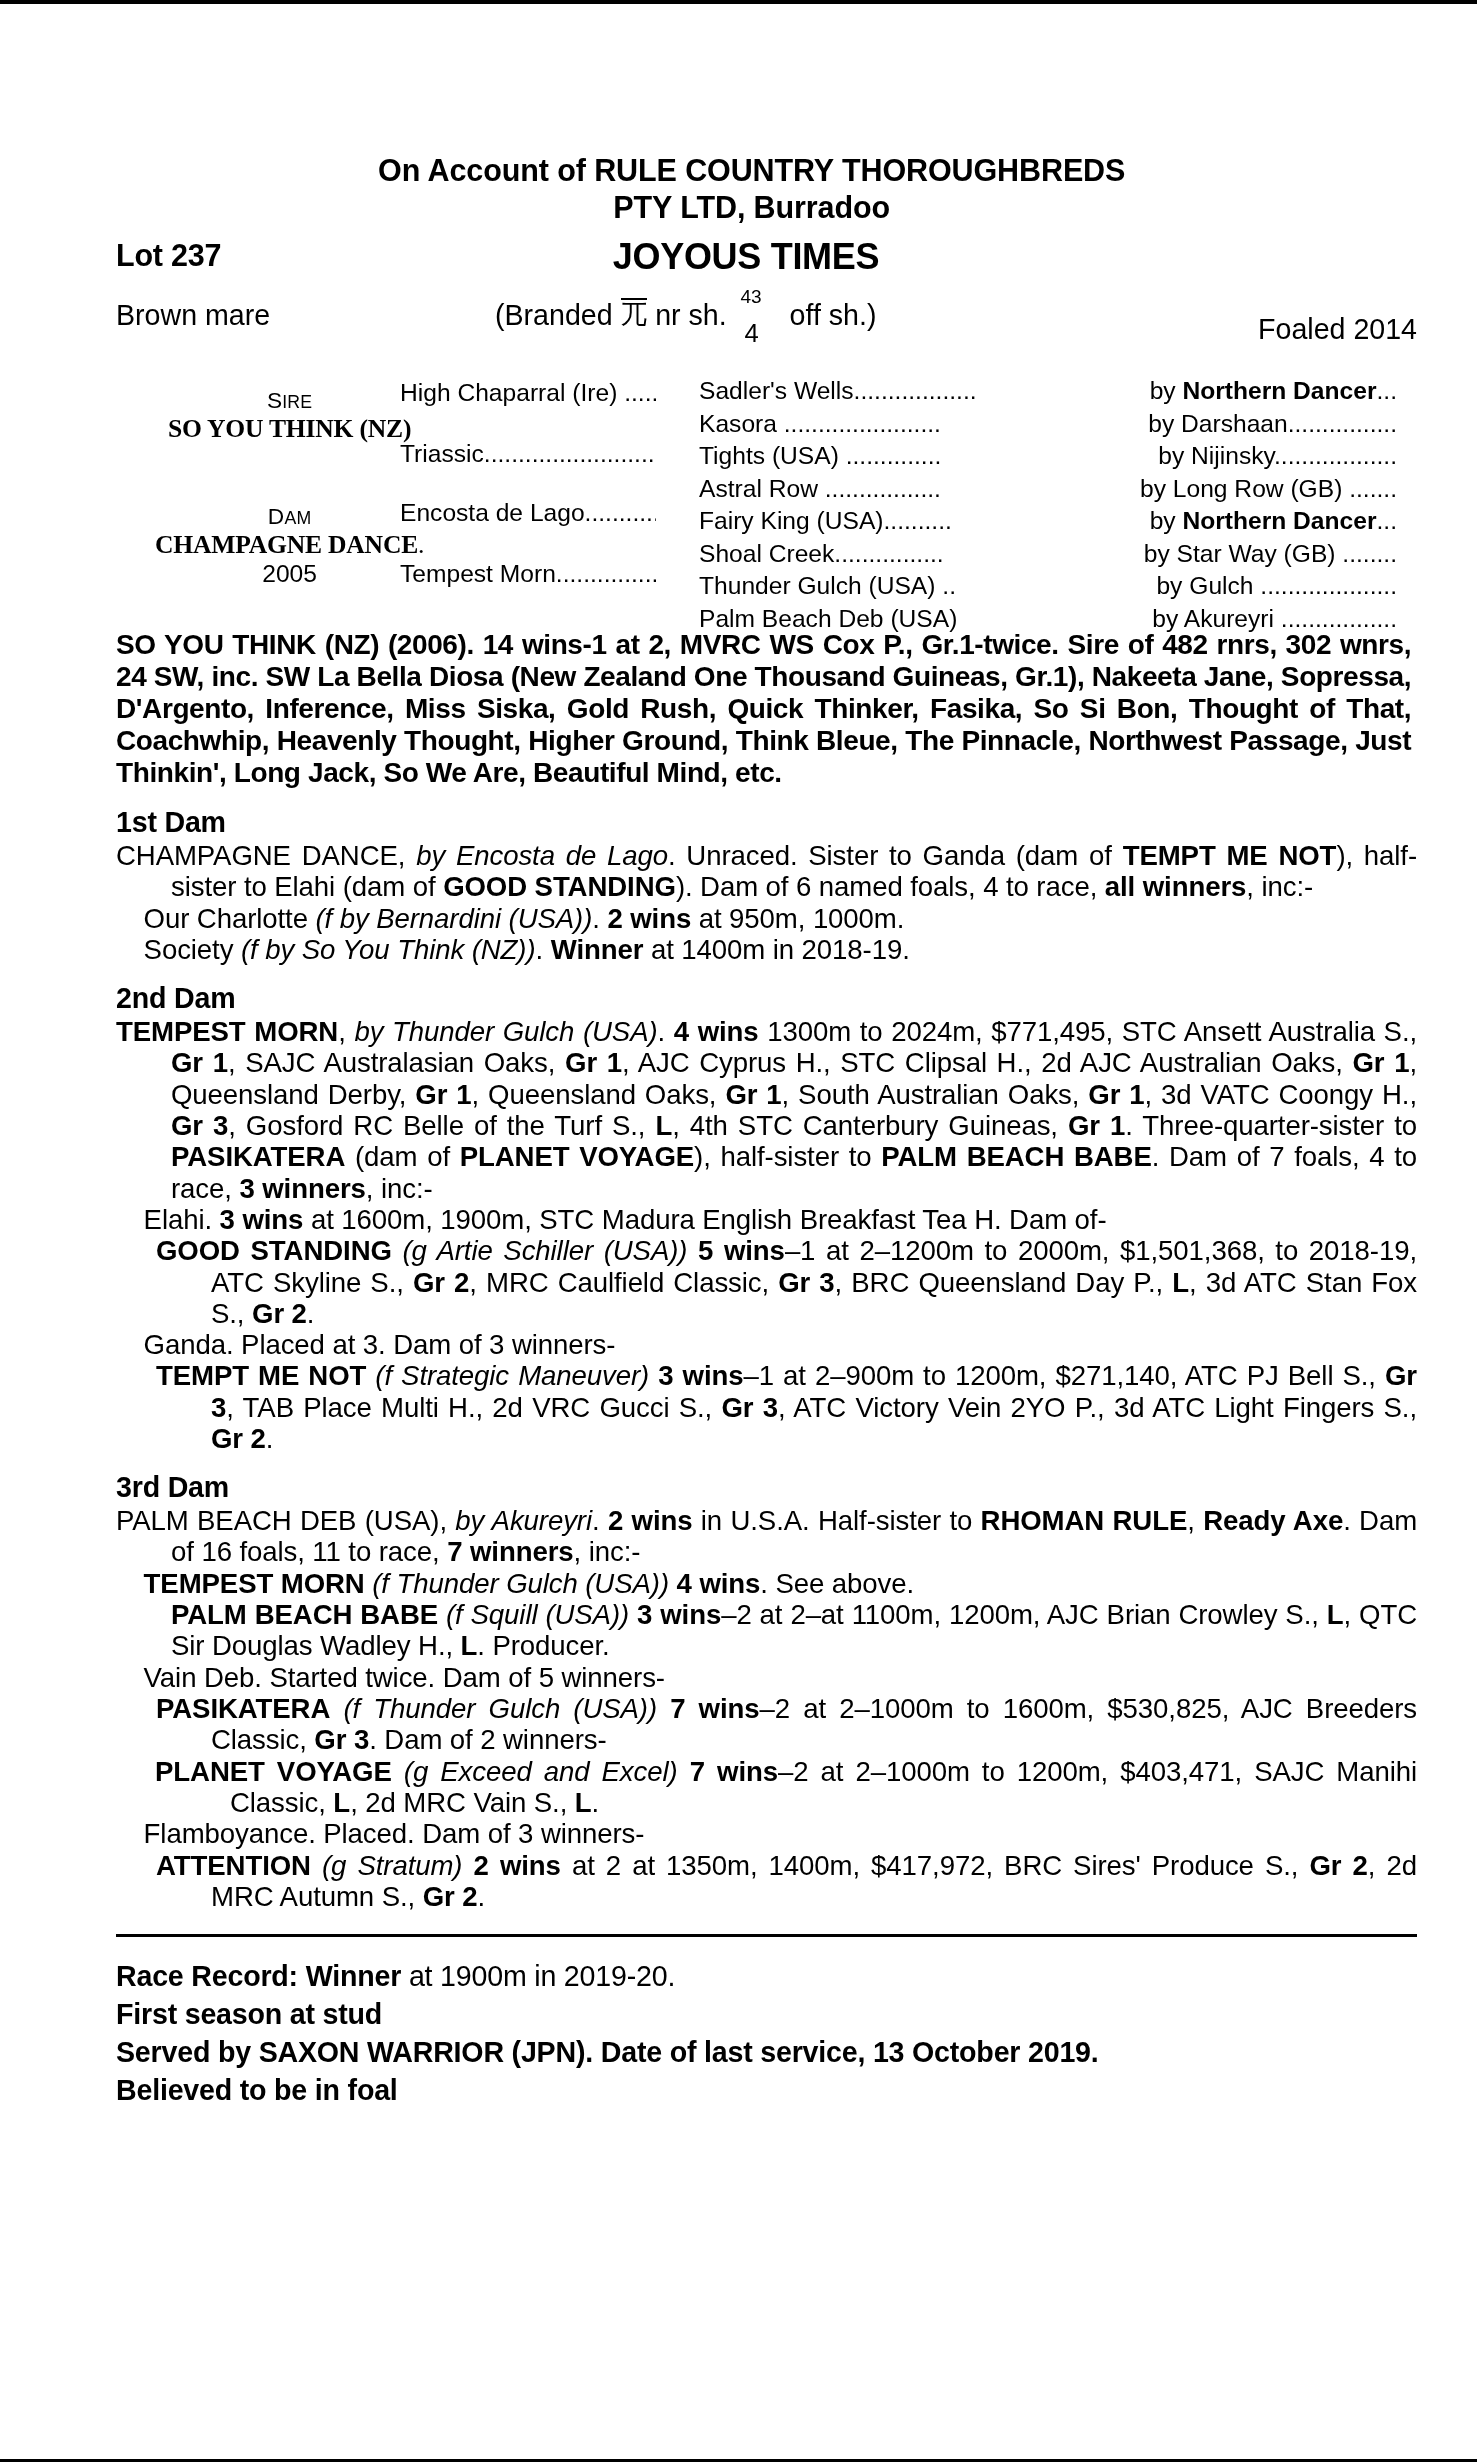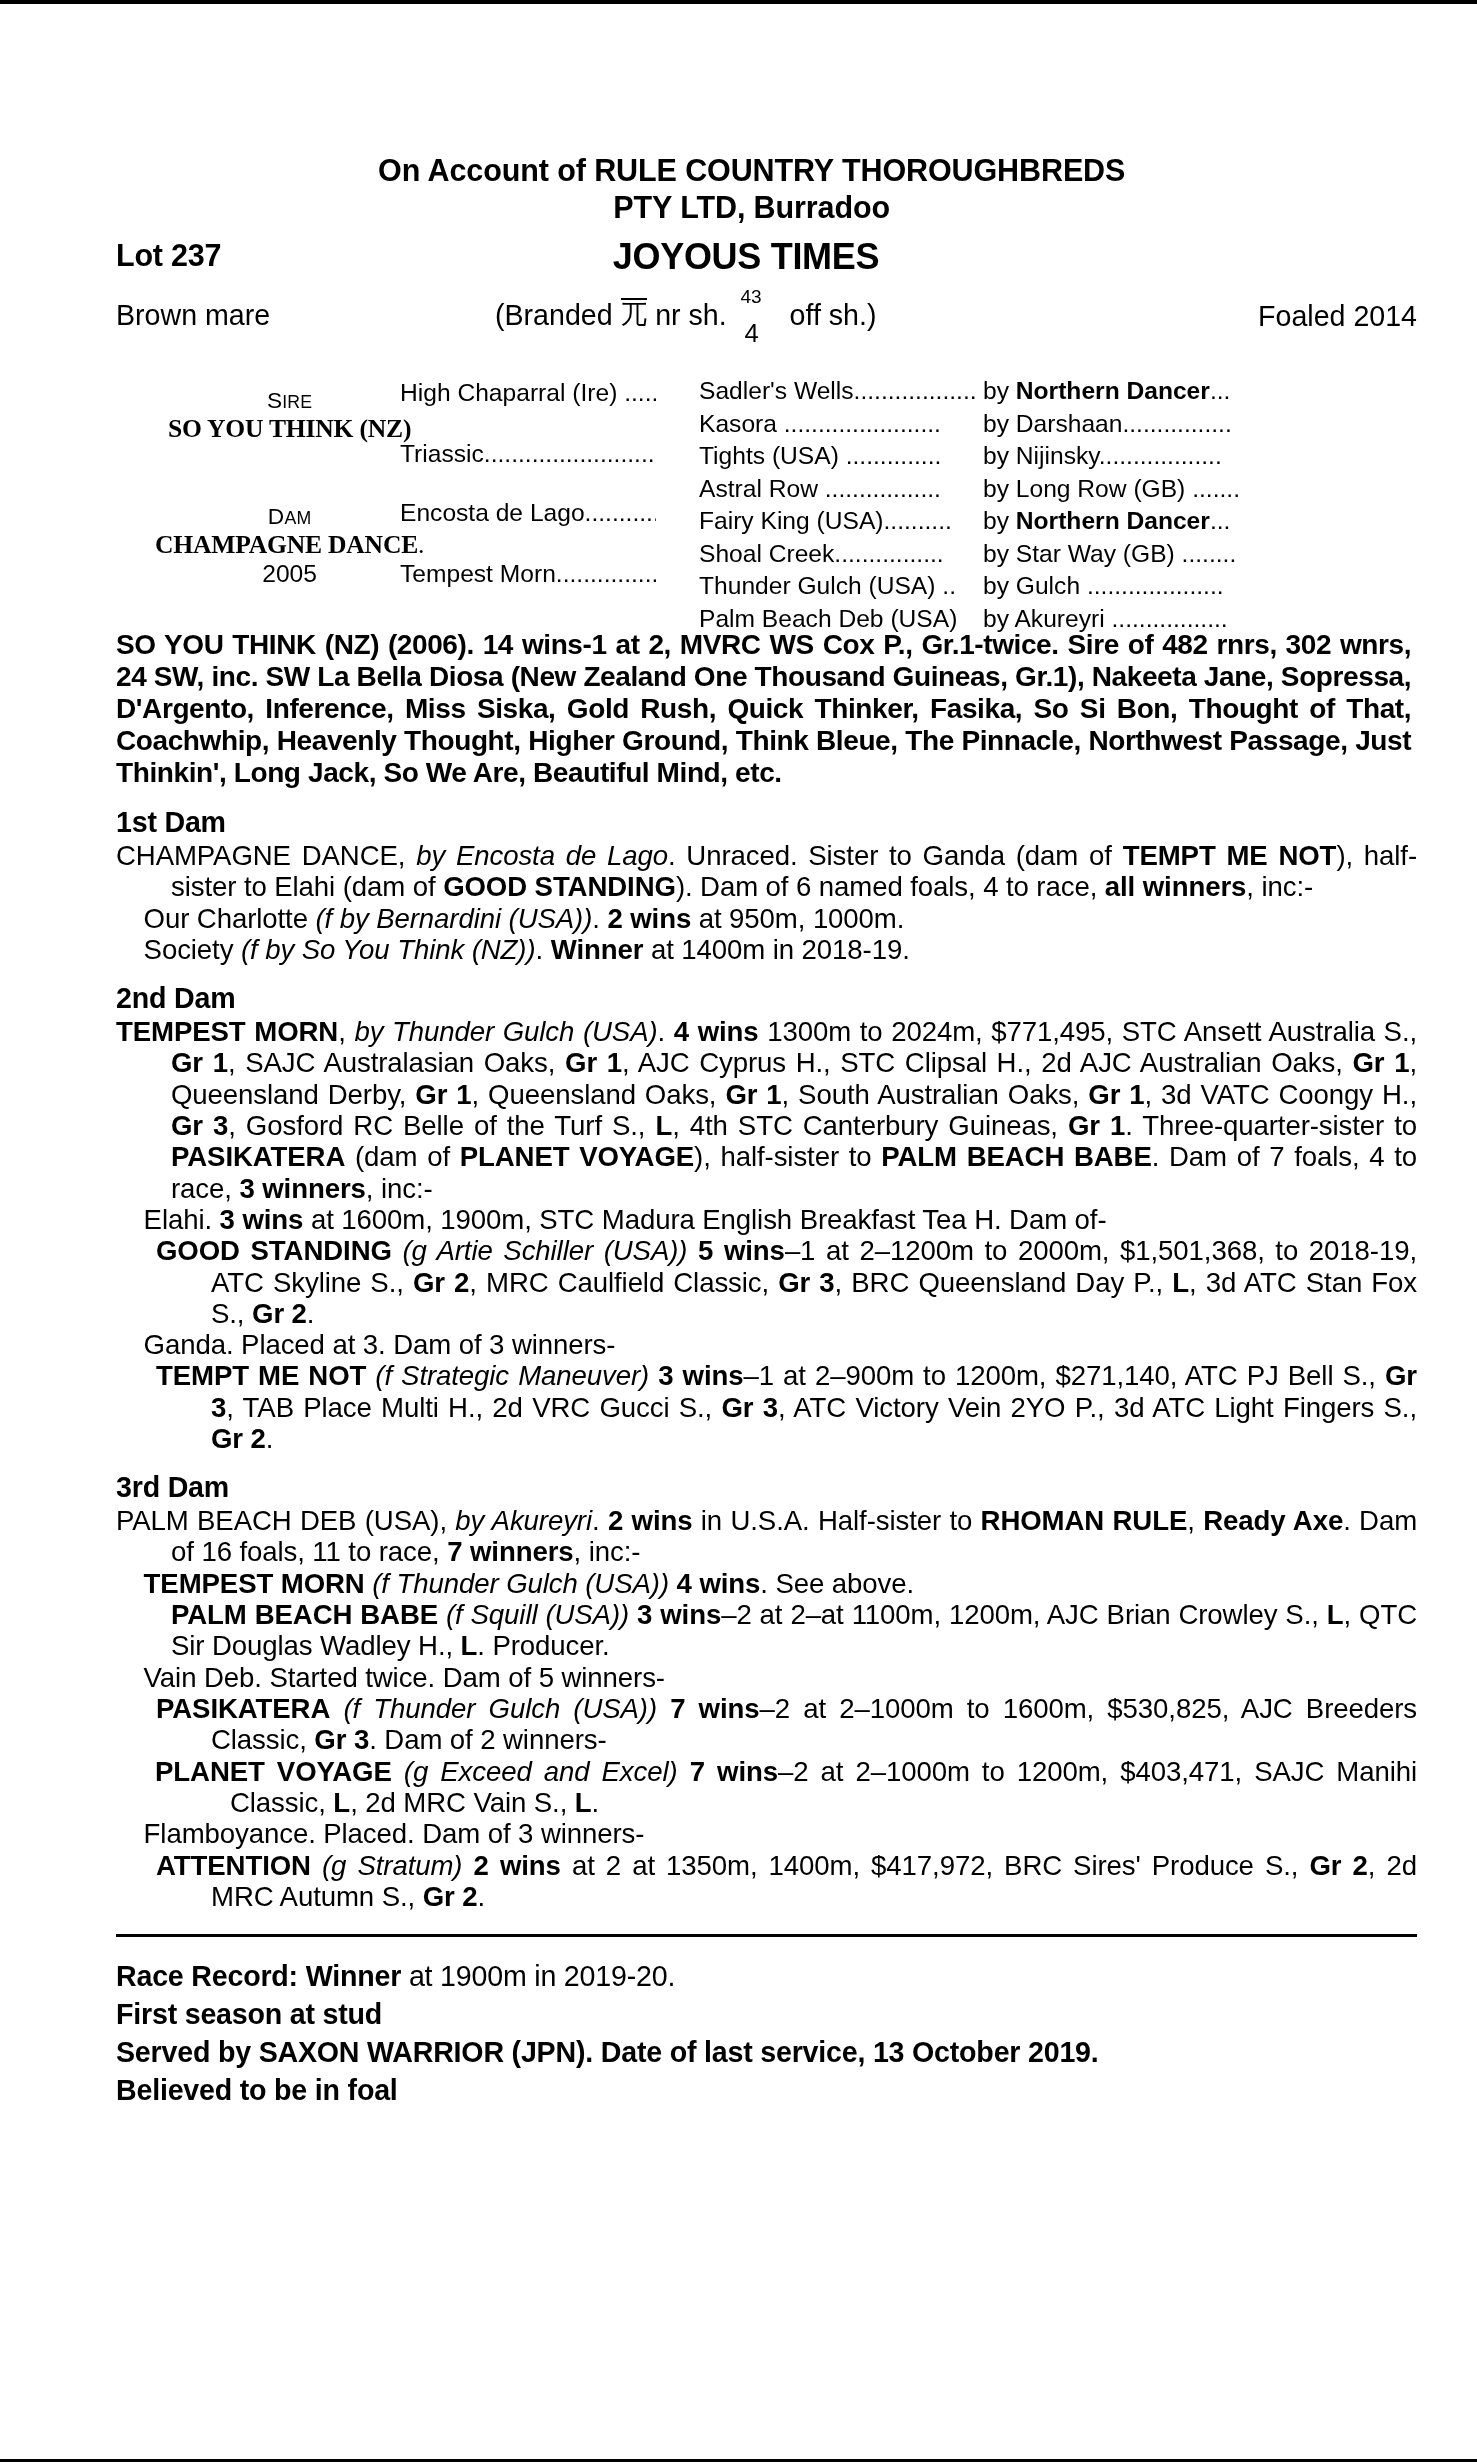--- a/index.html
+++ b/index.html
@@ -104,21 +104,21 @@
   }
   .brandnums .bot {
     position: absolute;
     left: 9.9px;
     top: 15.8px;
     font-size: 25.6px;
   }
   .foaled {
     position: absolute;
     right: 0;
-    top: 7px;
+    top: 20px;
   }
 
   
   .ped {
     position: relative;
     margin-top: 21.7px;
     height: 258px;
     font-size: 24.6px;
   }
   .ped .col-a {
@@ -145,21 +145,21 @@
 
   .ped .col-b { position: absolute; left: 284px; top: 0; width: 256px; }
   .ped .col-b div { height: 32.5px; line-height: 32.5px; white-space: nowrap; overflow: hidden; }
   .gp1 { margin-top: 11.8px; }
   .gp2 { margin-top: 28.6px; }
   .gp3 { margin-top: 26.6px; }
   .gp4 { margin-top: 28.6px; }
 
   .ped .col-c { position: absolute; left: 583px; top: 9.9px; width: 286px; }
   .ped .col-c div { height: 32.5px; line-height: 32.5px; white-space: nowrap; overflow:hidden; }
-  .ped .col-d { position: absolute; left: 867px; top: 9.9px; width: 414px; }
+  .ped .col-d { position: absolute; left: 867px; top: 9.9px; width: 414px; text-align: right; }
   .ped .col-d div { height: 32.5px; line-height: 32.5px; white-space: nowrap; overflow:hidden; }
   .ped b { font-weight: bold; }
 
   
   .sirestat {
     margin-top: 5.9px;
     font-weight: bold;
     font-size: 28px;
     line-height: 1.145;
     text-align: justify;

